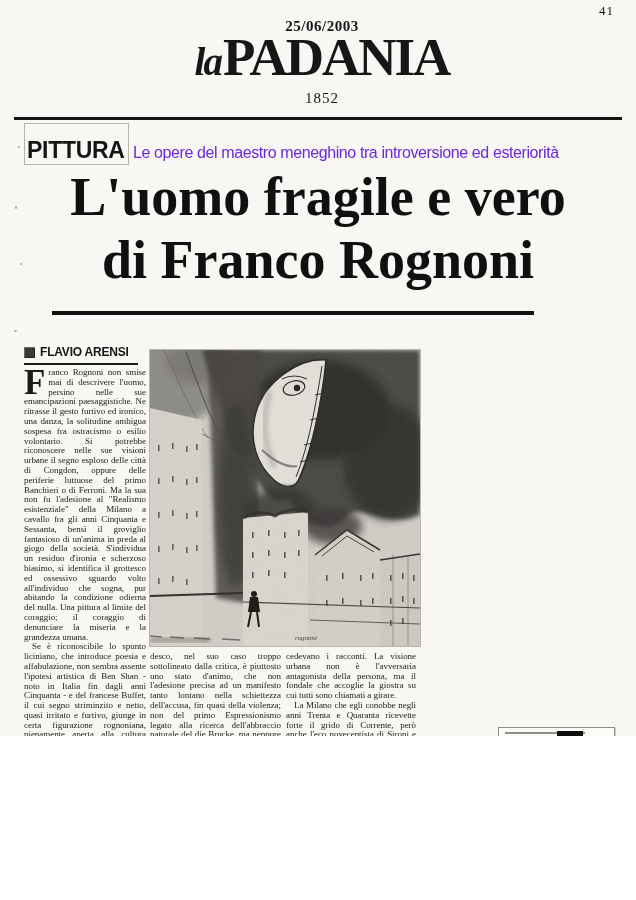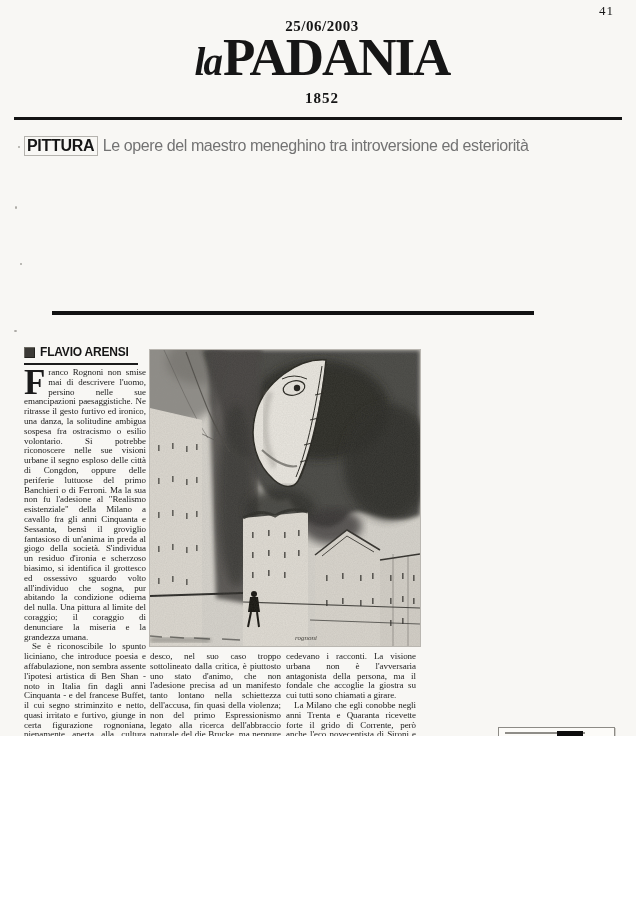--- a/index.html
+++ b/index.html
@@ -8,26 +8,26 @@
     background:#f8f7f4; color:#161616; overflow:hidden;
     font-family:"Liberation Serif", serif;
   }
   
   .pagenum { position:absolute; top:3px; right:22px; font-size:13px; letter-spacing:1px; }
   .mast { position:absolute; top:18px; left:0; right:0; text-align:center; padding-left:8px; }
   .mast-date { font-size:15px; font-weight:bold; letter-spacing:.5px; }
   .logo { margin-top:-4px; line-height:52px; white-space:nowrap; }
   .logo .la { font-style:italic; font-size:39px; font-weight:bold; letter-spacing:-2px; margin-right:2px; }
   .logo .nm { font-size:53px; font-weight:900; letter-spacing:-2px; font-family:"Liberation Serif",serif; }
-  .mast-year { font-size:15px; font-weight:bold; margin-top:-6px; letter-spacing:1px; }
+  .mast-year { font-size:15px; font-weight:normal; margin-top:-6px; letter-spacing:1px; }
   .rule-top { position:absolute; top:117px; left:14px; right:14px; height:3px; background:#141414; }
   
   .kicker { position:absolute; top:137px; left:24px; right:16px; font-family:"Liberation Sans",sans-serif; white-space:nowrap; }
-  .kicker-label { font-size:16px; font-weight:bold; letter-spacing:-.3px; border:1px solid #b5b3ae; padding:0 3px 1px 2px; }
-  .kicker-text { font-size:16px; letter-spacing:-.4px; color:#737373; }
+  .kicker-label { font-size:23px; font-weight:bold; letter-spacing:-.3px; border:1px solid #b5b3ae; padding:13px 3px 1px 2px; }
+  .kicker-text { font-size:16px; letter-spacing:-.4px; color:#6d28d9; }
   
   .headline { position:absolute; top:166px; left:0; right:0; text-align:center; font-weight:bold; font-size:54px; line-height:63px; letter-spacing:0; color:#101010; }
   .headline-rule { position:absolute; top:311px; left:52px; width:482px; height:4px; background:#121212; }
   
   .byline { position:absolute; top:345px; left:24px; width:114px; display:flex; align-items:center; gap:5px; border-bottom:2px solid #1c1c1c; padding-bottom:4px; }
   .byline-icon { width:11px; height:11px; background:#3c3a36; box-shadow:inset 1px 1px 0 #6a6861, inset -1px -1px 0 #24231f; flex:0 0 auto; }
   .byline-name { font-family:"Liberation Sans",sans-serif; font-weight:bold; font-size:12px; letter-spacing:-.2px; }
   
   .col { position:absolute; font-size:9px; line-height:9.8px; text-align:justify; color:#1b1b1b; letter-spacing:-.05px; overflow:hidden; }
   .col p { margin:0; }
@@ -64,20 +64,24 @@
     <div class="mast-year">1852</div>
   </div>
 
   <div class="rule-top"></div>
 
   <div class="kicker">
     <span class="kicker-label">PITTURA</span>
     <span class="kicker-text">Le opere del maestro meneghino tra introversione ed esteriorità</span>
   </div>
 
+  <div class="headline">
+    <div>L'uomo fragile e vero</div>
+    <div>di Franco Rognoni</div>
+  </div>
   <div class="headline-rule"></div>
 
   <div class="byline">
     <span class="byline-icon"></span>
     <span class="byline-name">FLAVIO ARENSI</span>
   </div>
 
   <svg class="painting" viewBox="0 0 270 296" xmlns="http://www.w3.org/2000/svg">
     <defs>
       <filter id="b2">

